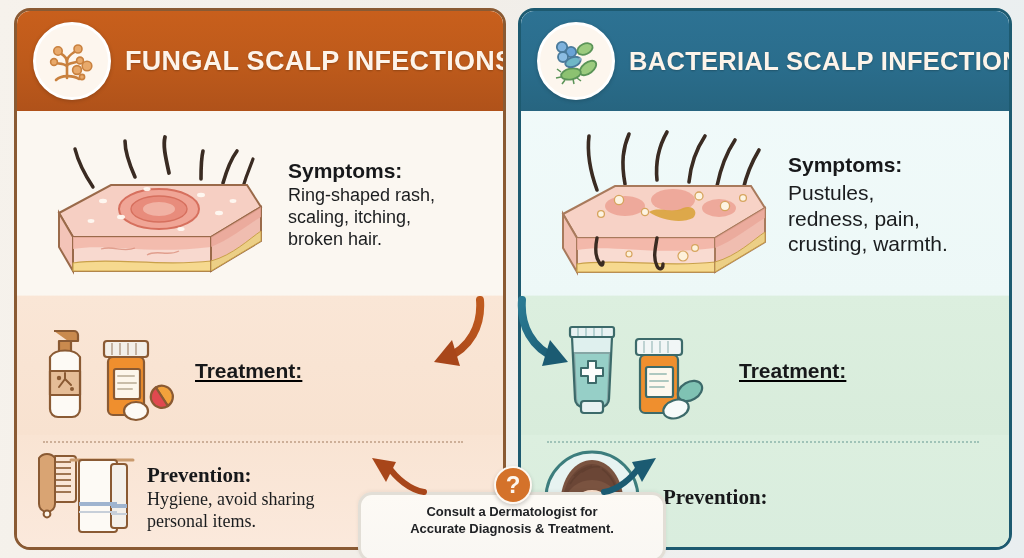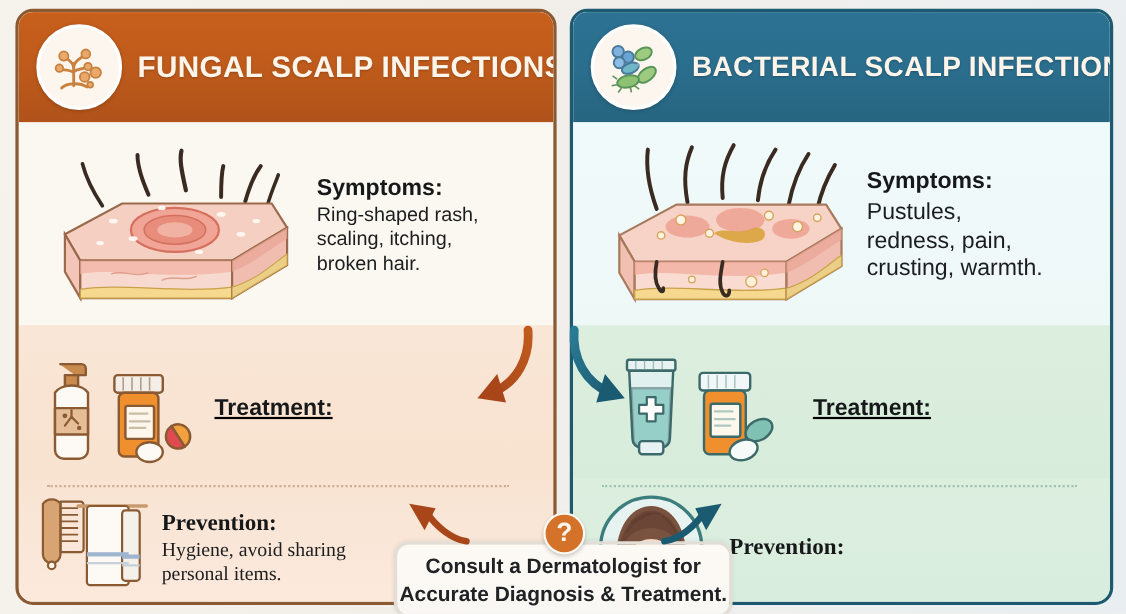--- a/index.html
+++ b/index.html
@@ -110,21 +110,21 @@
     left: 358px; top: 492px; width: 308px; height: 70px;
     background: linear-gradient(180deg,#fdfaf5 0%, #f9f7f3 100%);
     border: 3px solid #e2ded6;
     border-radius: 14px;
     display: flex; align-items: flex-start; justify-content: center;
     padding-top: 9px;
     box-shadow: 0 -1px 4px rgba(0,0,0,.06);
   }
   .callout-text {
     text-align: center;
-    font-size: 19px; font-weight: bold; color: #202225;
+    font-size: 13px; font-weight: bold; color: #202225;
     line-height: 1.3;
     white-space: pre-line;
   }
   .q-badge {
     position: absolute; left: 494px; top: 466px;
     width: 38px; height: 38px; border-radius: 50%;
     background: #d4722a;
     border: 2px solid #fdf8f2;
     display: flex; align-items: center; justify-content: center;
     color: #fdf6ee; font-size: 24px; font-weight: bold;

